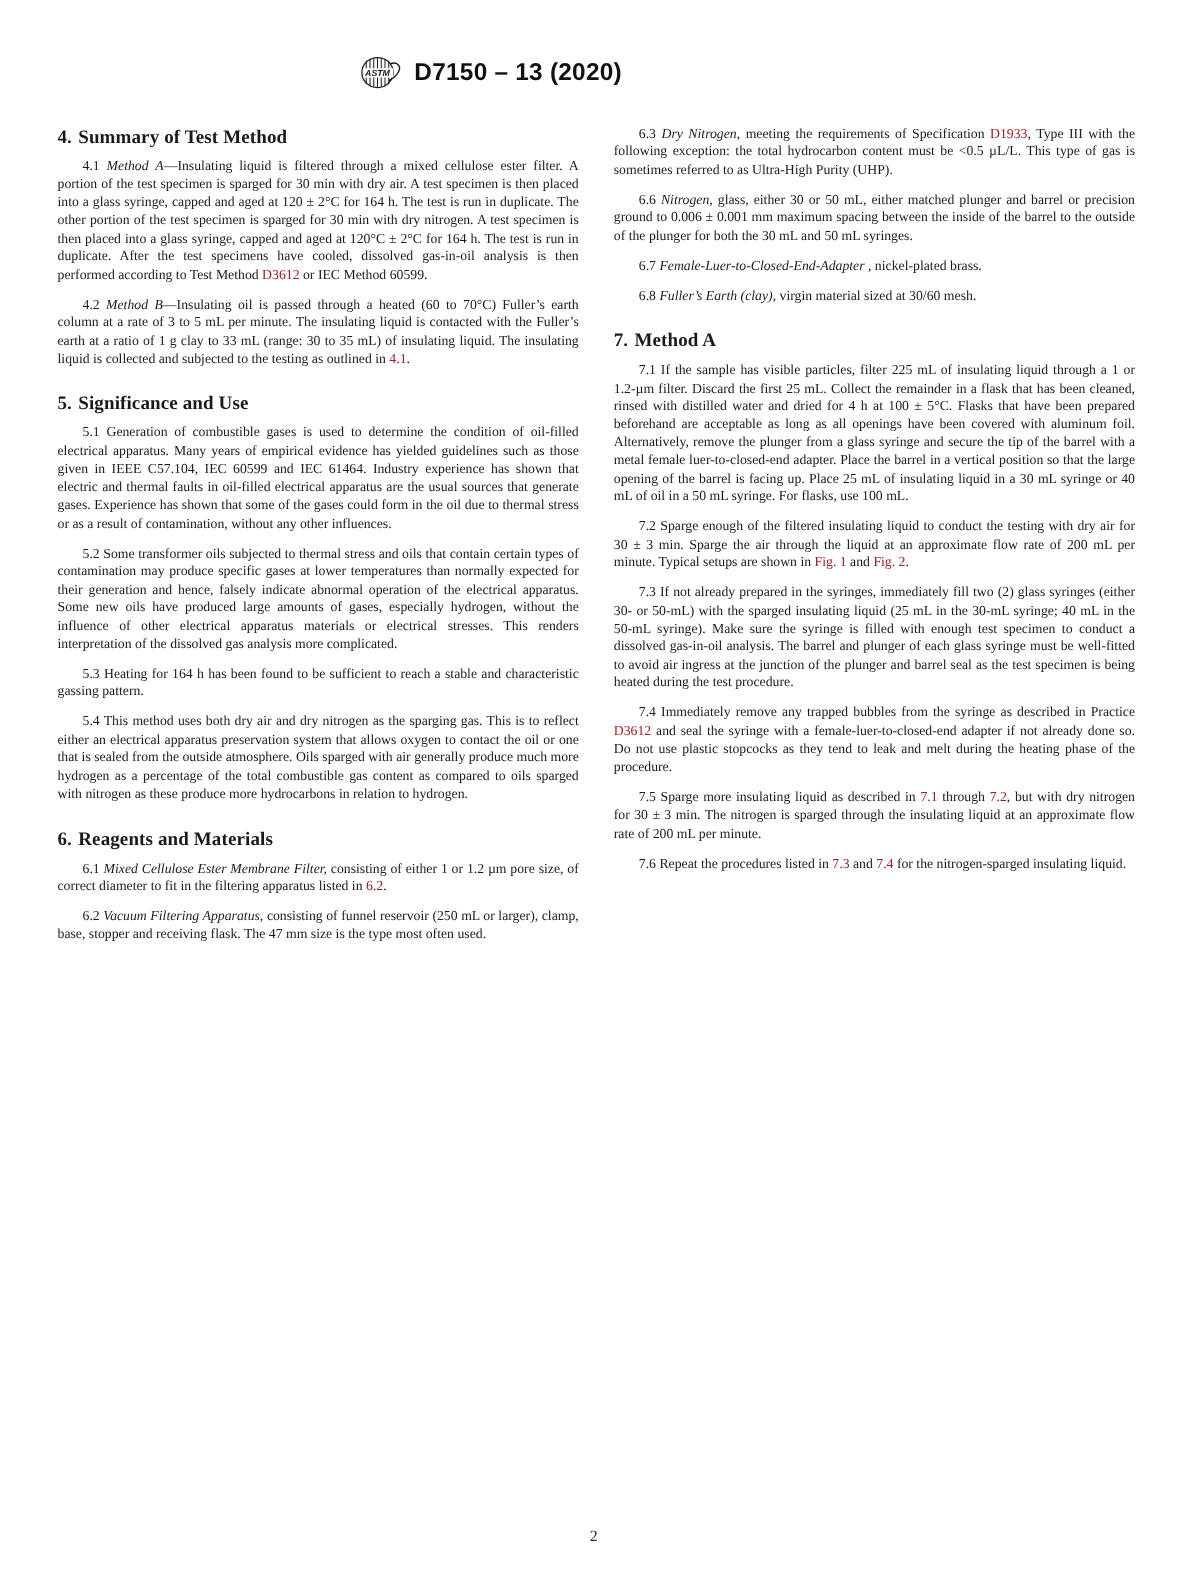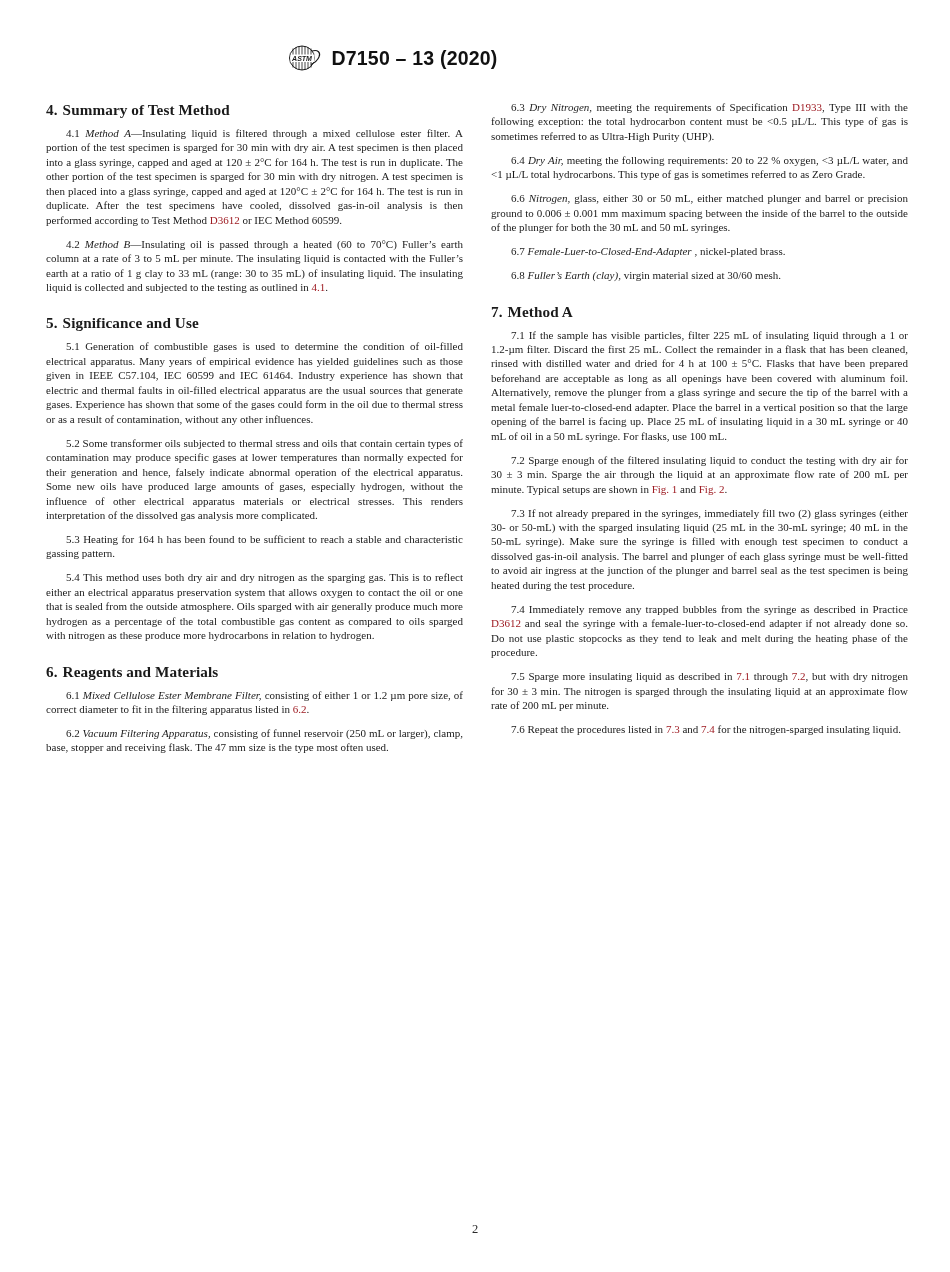--- a/index.html
+++ b/index.html
@@ -180,24 +180,20 @@
 
   </div>
 
   <div class="col">
 
     <p class="para">
       <span class="clause-num">6.3</span>
       <span class="ital">Dry Nitrogen,</span><span> meeting the requirements of Specification </span><span class="lnk">D1933</span><span>, Type III with the following exception: the total hydrocarbon content must be &lt;0.5 µL/L. This type of gas is sometimes referred to as Ultra-High Purity (UHP).</span>
     </p>
 
-    <p class="para">
-      <span class="clause-num">6.4</span>
-      <span class="ital">Dry Air,</span><span> meeting the following requirements: 20 to 22 % oxygen, &lt;3 µL/L water, and &lt;1 µL/L total hydrocarbons. This type of gas is sometimes referred to as Zero Grade.</span>
-    </p>
 
 
     <p class="para">
       <span class="clause-num">6.6</span>
       <span class="ital">Nitrogen,</span><span> glass, either 30 or 50 mL, either matched plunger and barrel or precision ground to 0.006 ± 0.001 mm maximum spacing between the inside of the barrel to the outside of the plunger for both the 30 mL and 50 mL syringes.</span>
     </p>
 
     <p class="para">
       <span class="clause-num">6.7</span>
       <span class="ital">Female-Luer-to-Closed-End-Adapter</span><span> , nickel-plated brass.</span>

